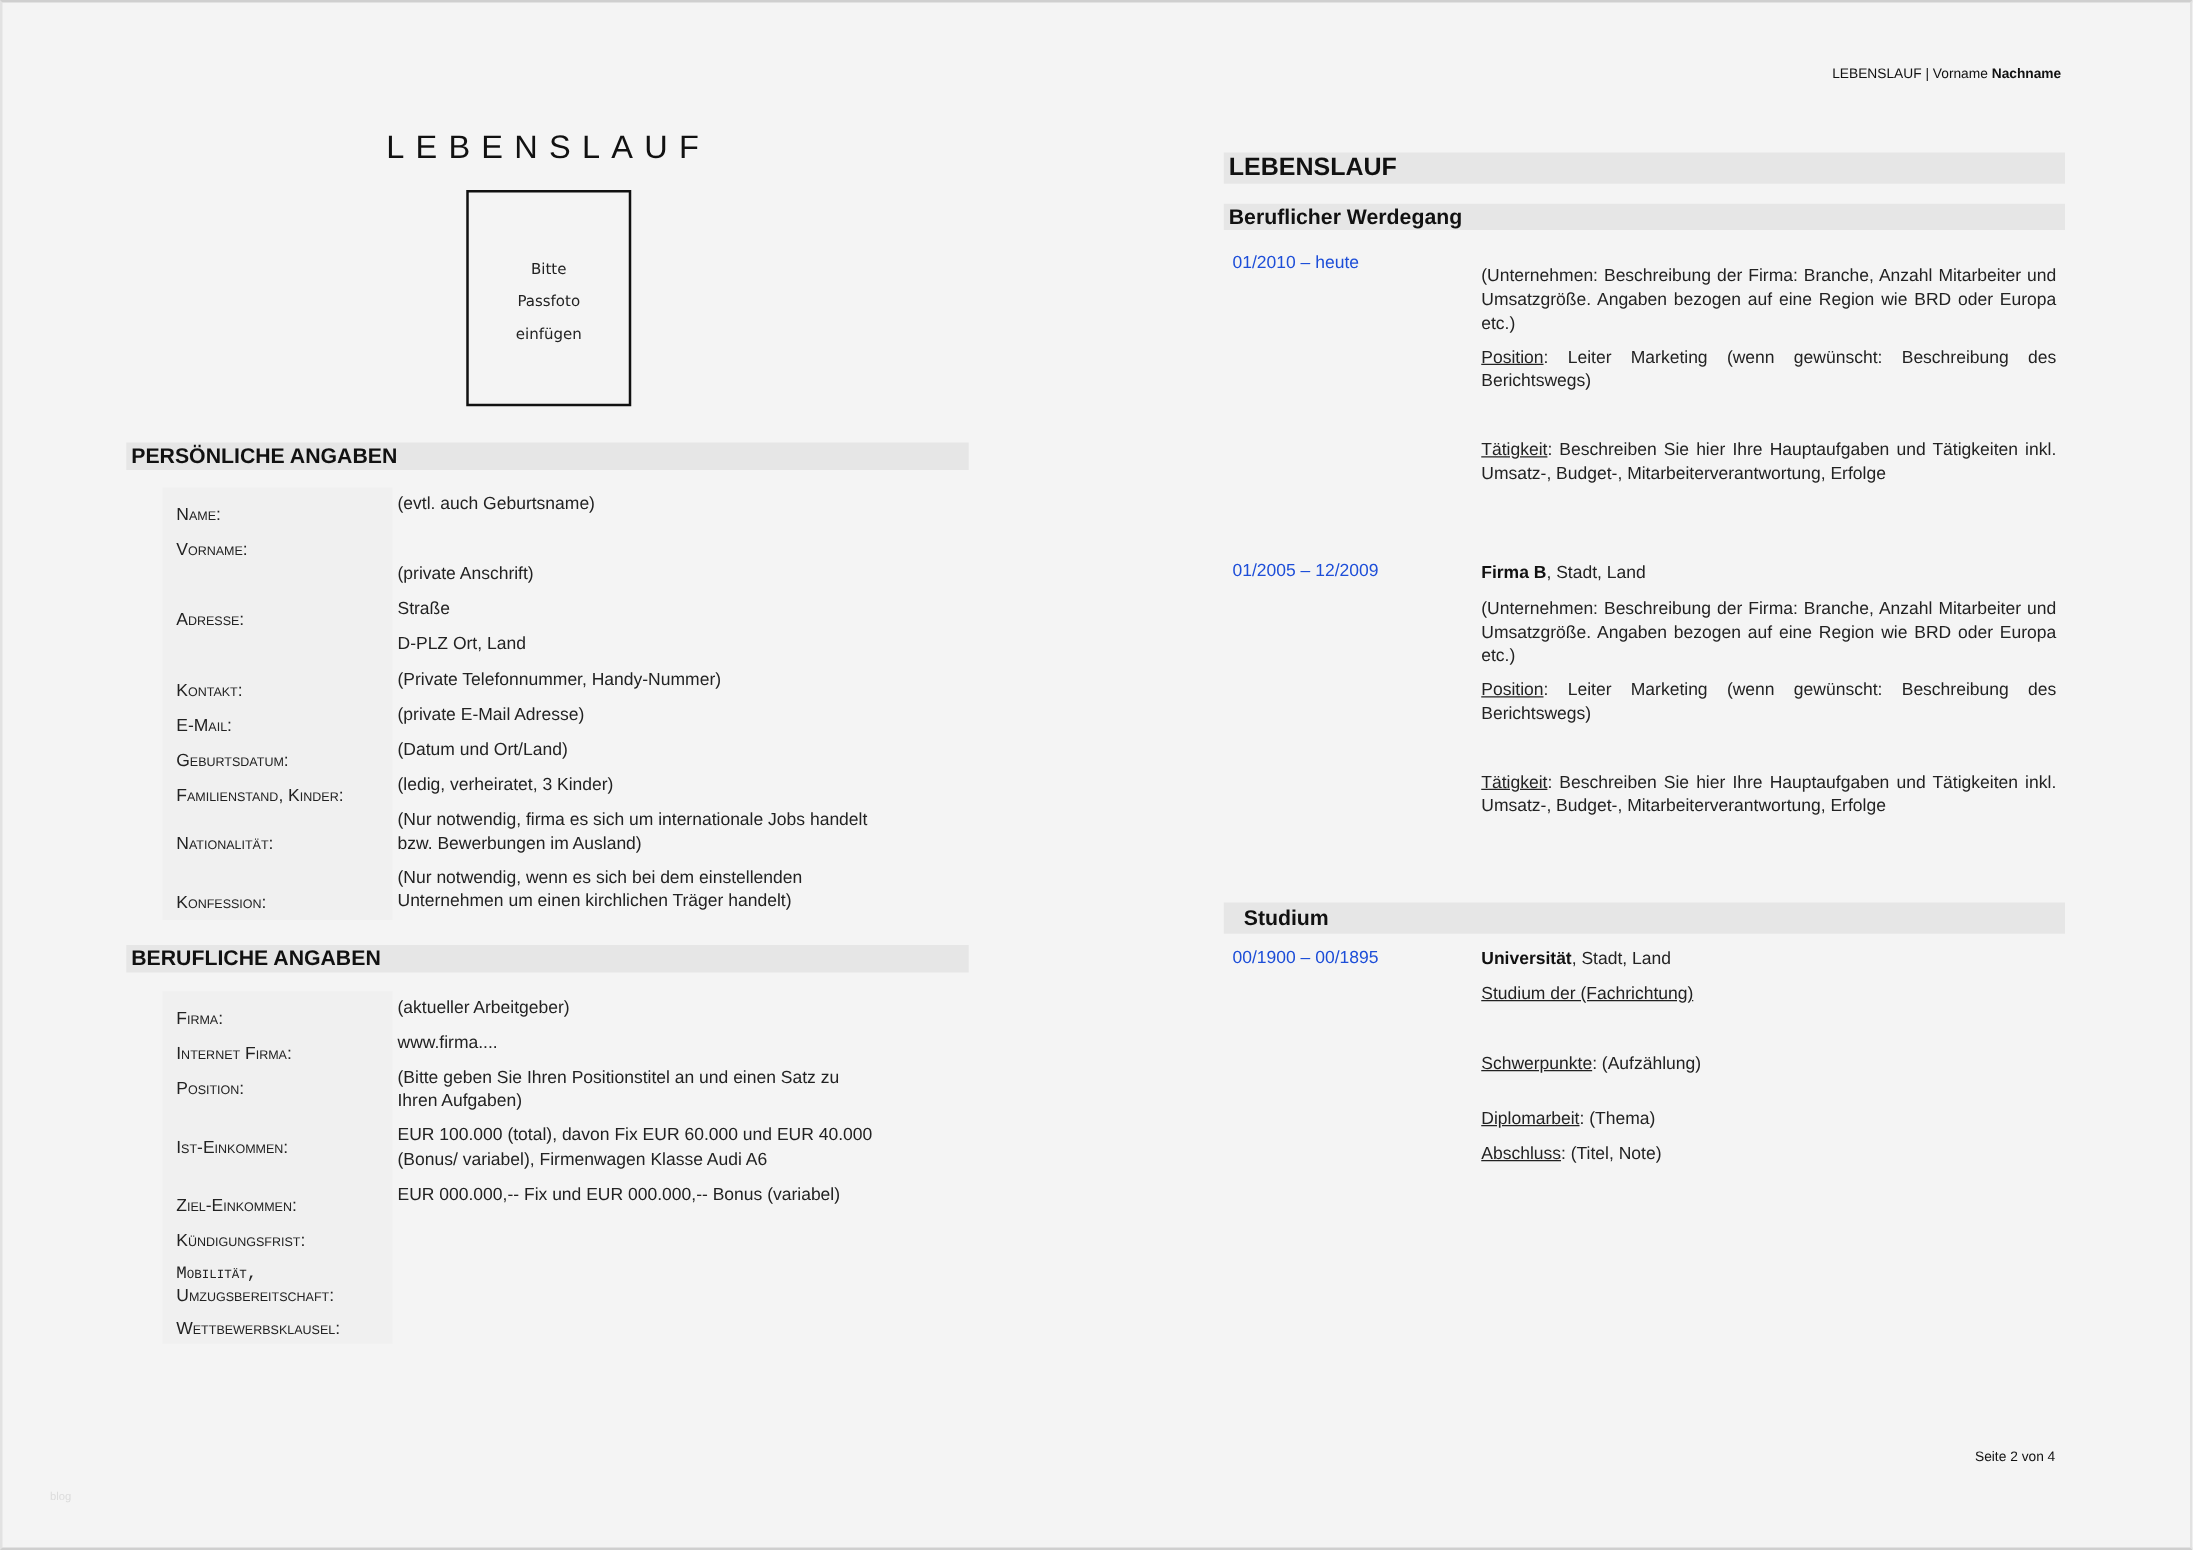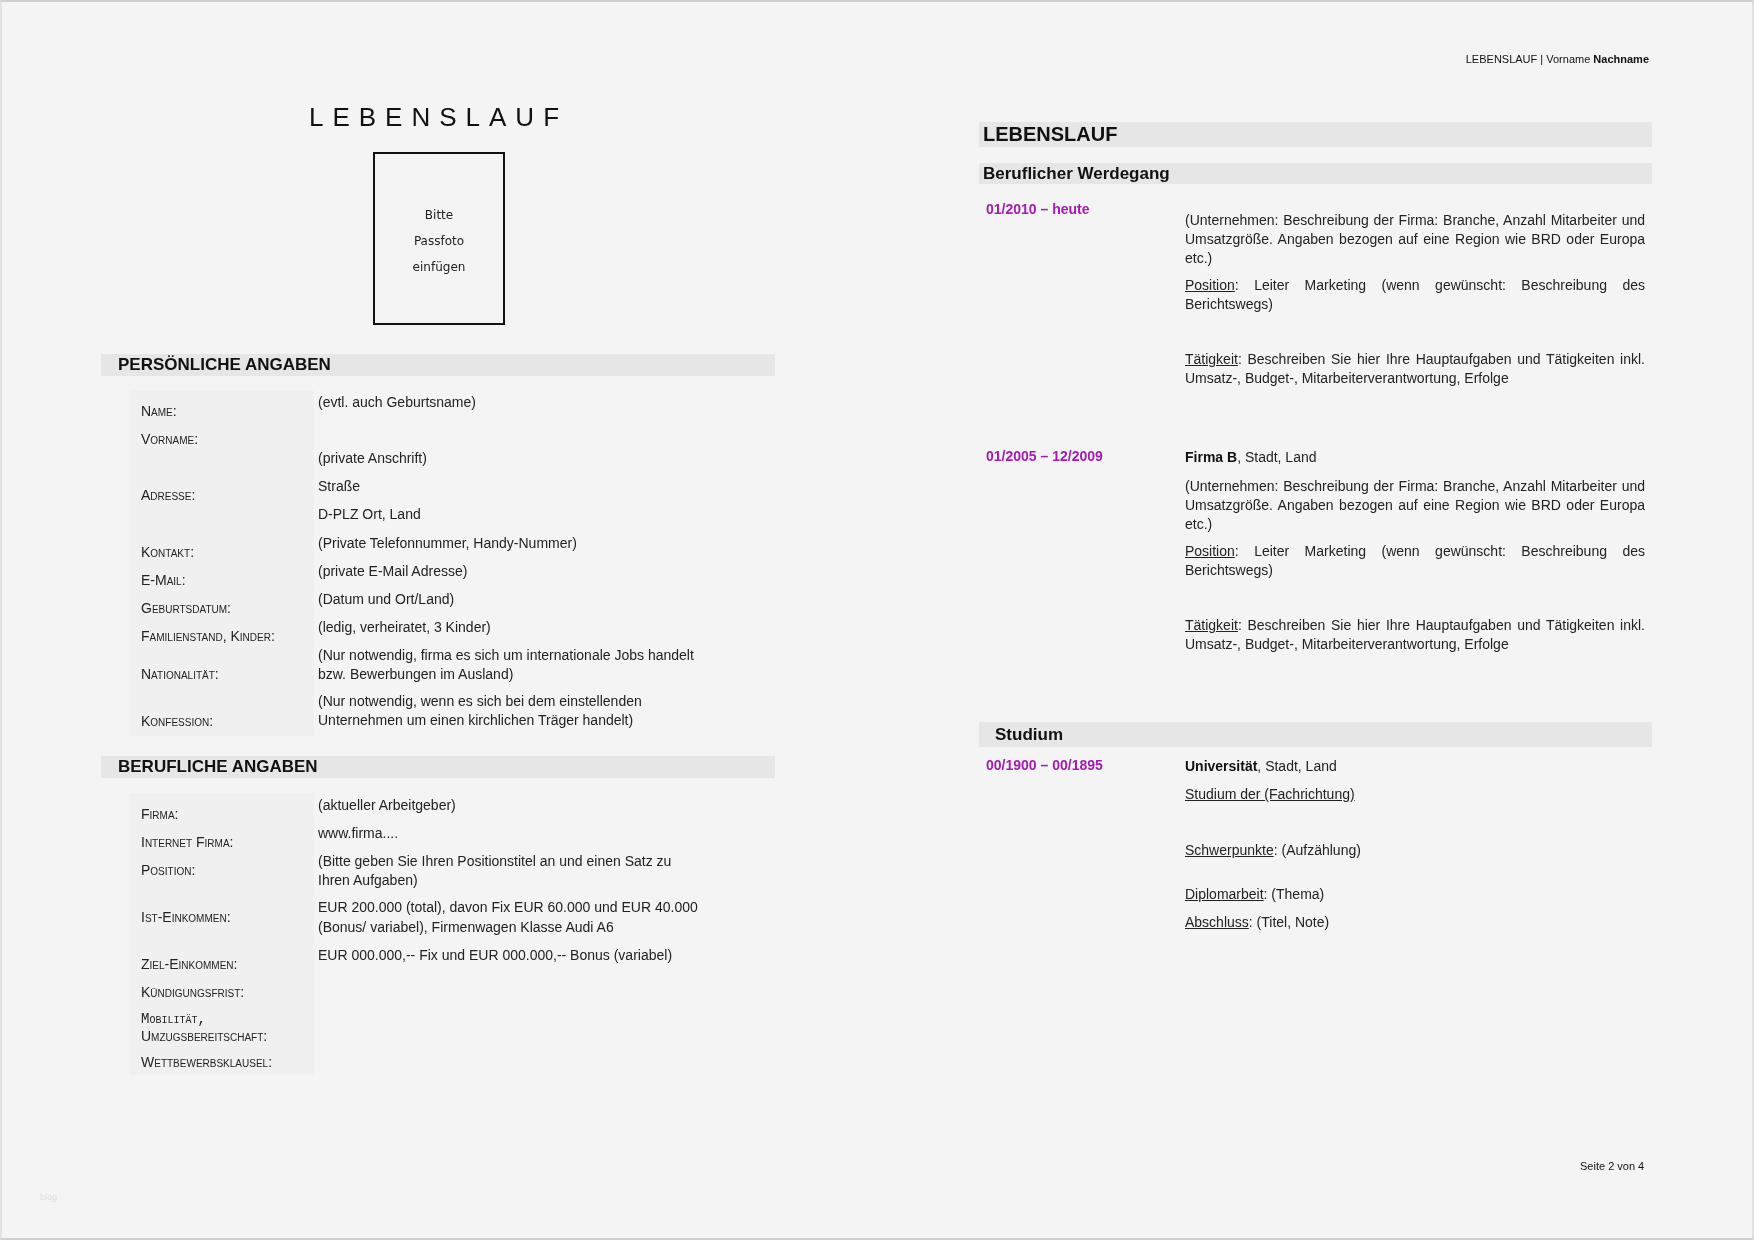--- a/index.html
+++ b/index.html
@@ -8,38 +8,38 @@
     .frame { position: absolute; left: 0; top: 0; width: 1754px; height: 1240px;
       border-top: 2px solid #cfcfcf; border-left: 2px solid #e2e2e2; border-right: 2px solid #e2e2e2; border-bottom: 2px solid #cfcfcf; }
     .abs { position: absolute; }
 
     
     .main-title { left: 0; width: 877px; top: 102px; text-align: center; font-size: 26px; letter-spacing: 9px; color: #111; font-weight: normal; }
     .photo-box { left: 373px; top: 152px; width: 132px; height: 173px; border: 2px solid #111; background: #f4f4f4;
       display: flex; flex-direction: column; align-items: center; justify-content: flex-start; padding-top: 48px; }
     .photo-box span { font-family: "DejaVu Sans", sans-serif; font-size: 12px; line-height: 26px; color: #222; }
 
-    .section-head { background: #e6e6e6; font-weight: bold; font-size: 17px; padding-left: 17px; height: 22px; line-height: 22px; color: #111; }
+    .section-head { background: #e6e6e6; font-weight: bold; font-size: 17px; padding-left: 4px; height: 22px; line-height: 22px; color: #111; }
     .sec1 { left: 101px; top: 354px; width: 674px; }
     .sec2 { left: 101px; top: 756px; width: 674px; }
 
     .kv { left: 130px; width: 600px; }
     .kv .row { position: absolute; left: 0; width: 600px; }
     .kv .lbl { position: absolute; left: 11px; font-variant: small-caps; font-size: 14px; color: #222; line-height: 17px; }
     .kv .val { position: absolute; left: 188px; font-size: 14px; color: #222; line-height: 19px; width: 420px; }
     .lbl-col { position: absolute; left: 130px; width: 184px; background: #f0f0f0; }
 
     
     .running-head { right: 105px; top: 53px; font-size: 11px; color: #111; }
     .running-head b { font-weight: bold; }
     .r-title { left: 979px; top: 122px; width: 673px; height: 25px; line-height: 25px; background: #e6e6e6; font-size: 20px; font-weight: bold; padding-left: 4px; }
     .r-sub { left: 979px; top: 163px; width: 673px; height: 21px; line-height: 21px; background: #e6e6e6; font-size: 17px; font-weight: bold; padding-left: 4px; }
     .r-sub2 { left: 979px; top: 722px; width: 673px; height: 25px; line-height: 25px; background: #e6e6e6; font-size: 17px; font-weight: bold; padding-left: 16px; }
 
-    .date { left: 986px; font-size: 14px; color: #a21caf; font-weight: bold; }
+    .date { left: 986px; font-size: 14px; color: #1d4ed8; }
     .entry { left: 1185px; width: 460px; font-size: 14px; color: #222; line-height: 19px; text-align: justify; }
     .entry b { color: #111; }
     .u { text-decoration: underline; }
 
     .footer { left: 1580px; top: 1160px; font-size: 11px; color: #111; }
     .watermark { left: 40px; top: 1192px; font-size: 9px; color: #dcdcdc; }
   </style>
 </head>
 <body>
 
@@ -112,21 +112,21 @@
     <span class="lbl" style="top:834px;">Internet Firma:</span>
     <span class="val" style="top:824px;">www.firma....</span>
   </div>
   <div class="row">
     <span class="lbl" style="top:862px;">Position:</span>
     <span class="val" style="top:852px;">(Bitte geben Sie Ihren Positionstitel an und einen Satz zu</span>
     <span class="val" style="top:871px;">Ihren Aufgaben)</span>
   </div>
   <div class="row">
     <span class="lbl" style="top:909px;">Ist-Einkommen:</span>
-    <span class="val" style="top:898px;">EUR 200.000 (total), davon Fix EUR 60.000 und EUR 40.000</span>
+    <span class="val" style="top:898px;">EUR 100.000 (total), davon Fix EUR 60.000 und EUR 40.000</span>
     <span class="val" style="top:918px;">(Bonus/ variabel), Firmenwagen Klasse Audi A6</span>
   </div>
   <div class="row">
     <span class="lbl" style="top:956px;">Ziel-Einkommen:</span>
     <span class="val" style="top:946px;">EUR 000.000,-- Fix und EUR 000.000,-- Bonus (variabel)</span>
   </div>
   <div class="row">
     <span class="lbl" style="top:984px;">Kündigungsfrist:</span>
   </div>
   <div class="row">

